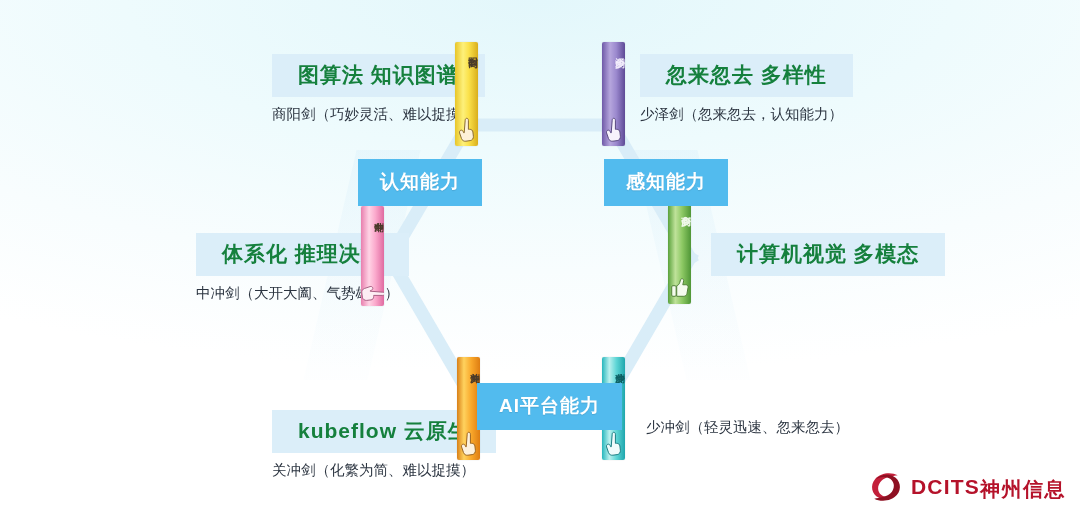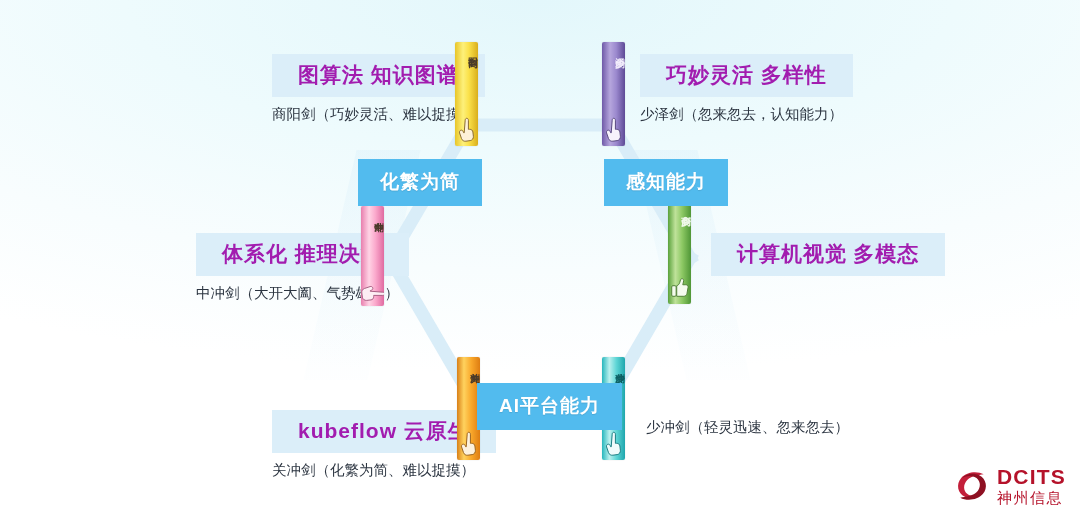--- a/index.html
+++ b/index.html
@@ -14,21 +14,21 @@
       radial-gradient(120% 90% at 50% 0%, #e3f7fb 0%, #eefbfd 32%, #f8fdfe 58%, #ffffff 80%),
       linear-gradient(180deg,#e6f7fb 0%,#f4fcfd 45%,#ffffff 78%);
   }
   
   .streak{position:absolute;background:linear-gradient(180deg,rgba(205,233,248,0.55),rgba(226,243,252,0.12));pointer-events:none;}
   svg.links{position:absolute;left:0;top:0;width:1080px;height:519px;pointer-events:none;}
 
   .node{position:absolute;}
   .banner{
     background:#dbeef9;
-    color:#a21caf;
+    color:#15803d;
     font-weight:bold;
     font-size:21px;
     letter-spacing:1px;
     padding:9px 26px 10px 26px;
     white-space:nowrap;
     line-height:1.15;
     box-sizing:border-box;
   }
   .desc{
     color:#2b3440;
@@ -86,23 +86,23 @@
     letter-spacing:1px;
     padding:10px 22px 11px 22px;
     white-space:nowrap;
     box-sizing:border-box;
     text-shadow:0 1px 1px rgba(0,0,0,.10);
   }
 
   
   #logo{position:absolute;right:14px;bottom:14px;display:flex;align-items:center;gap:7px;}
   #logo .mark{width:36px;height:36px;}
-  #logo .wordmark{display:flex;flex-direction:column;line-height:1;}
+  #logo .wordmark{display:flex;flex-direction:row;line-height:1;}
   #logo .en{font-size:21px;font-weight:bold;color:#b5122a;letter-spacing:1.2px;}
-  #logo .cn{font-size:15px;font-weight:normal;color:#b5122a;letter-spacing:1.5px;margin-top:3px;}
+  #logo .cn{font-size:20px;font-weight:bold;color:#b5122a;letter-spacing:1.5px;margin-top:3px;}
 </style>
 </head>
 <body>
 
 <div id="stage">
 
   <div class="streak" style="left:330px;top:150px;width:64px;height:230px;transform:skewX(-13deg);opacity:.45;"></div>
   <div class="streak" style="left:660px;top:150px;width:64px;height:230px;transform:skewX(13deg);opacity:.45;"></div>
 
   <svg class="links" viewBox="0 0 1080 519">
@@ -121,21 +121,21 @@
     <div class="desc">商阳剑（巧妙灵活、难以捉摸）</div>
   </div>
   <div class="sword sw-yellow" style="left:455px;top:42px;height:104px;">
     <div class="vlabel">商阳剑</div>
     <svg class="hand" viewBox="0 0 20 26">
       <path d="M8.2 3.2c0-1.1.7-1.9 1.6-1.9s1.6.8 1.6 1.9v9.1h1.1c1.9 0 3.2 1 3.4 2.7l.5 4.3c.2 2.1-1.2 4-3.2 4.3l-4.3.6c-2 .3-3.8-.8-4.4-2.6L2.6 16c-.4-1.2.1-2.3 1.1-2.7 1-.4 2 .1 2.5 1.2l.6 1.3h.4z" fill="#fdf1d8" stroke="#8a6b33" stroke-width="1"></path>
     </svg>
   </div>
 
   <div class="node right" style="left:640px;top:54px;">
-    <div class="banner">巧妙灵活 多样性</div>
+    <div class="banner">忽来忽去 多样性</div>
     <div class="desc">少泽剑（忽来忽去，认知能力）</div>
   </div>
   <div class="sword sw-purple" style="left:602px;top:42px;height:104px;">
     <div class="vlabel">少泽剑</div>
     <svg class="hand" viewBox="0 0 20 26">
       <path d="M8.2 3.2c0-1.1.7-1.9 1.6-1.9s1.6.8 1.6 1.9v9.1h1.1c1.9 0 3.2 1 3.4 2.7l.5 4.3c.2 2.1-1.2 4-3.2 4.3l-4.3.6c-2 .3-3.8-.8-4.4-2.6L2.6 16c-.4-1.2.1-2.3 1.1-2.7 1-.4 2 .1 2.5 1.2l.6 1.3h.4z" fill="#f6f2fb" stroke="#594a80" stroke-width="1"></path>
     </svg>
   </div>
 
   <div class="node" style="left:196px;top:233px;">
@@ -174,21 +174,21 @@
   <div class="node right" style="left:646px;top:410px;">
     <div class="desc">少冲剑（轻灵迅速、忽来忽去）</div>
   </div>
   <div class="sword sw-teal" style="left:602px;top:357px;height:103px;">
     <div class="vlabel">少冲剑</div>
     <svg class="hand" viewBox="0 0 20 26">
       <path d="M8.2 3.2c0-1.1.7-1.9 1.6-1.9s1.6.8 1.6 1.9v9.1h1.1c1.9 0 3.2 1 3.4 2.7l.5 4.3c.2 2.1-1.2 4-3.2 4.3l-4.3.6c-2 .3-3.8-.8-4.4-2.6L2.6 16c-.4-1.2.1-2.3 1.1-2.7 1-.4 2 .1 2.5 1.2l.6 1.3h.4z" fill="#effbfb" stroke="#1c7d82" stroke-width="1"></path>
     </svg>
   </div>
 
-  <div class="chip" style="left:358px;top:159px;">化繁为简</div>
+  <div class="chip" style="left:358px;top:159px;">认知能力</div>
   <div class="chip" style="left:477px;top:383px;">AI平台能力</div>
   <div class="chip" style="left:604px;top:159px;">感知能力</div>
 
   <div id="logo">
     <svg class="mark" viewBox="0 0 40 40">
       <path d="M33 7C26 3 14 4 8 11c-6 7-4 17 4 21 6 3 14 2 19-3-5 3-12 3-16 0-5-4-5-11 0-16 4-4 12-5 18-6z" fill="#c31f3a"></path>
       <path d="M7 33c7 4 19 3 25-4 6-7 4-17-4-21-6-3-14-2-19 3 5-3 12-3 16 0 5 4 5 11 0 16-4 4-12 5-18 6z" fill="#8e1022"></path>
     </svg>
     <div class="wordmark">
       <div class="en">DCITS</div>

